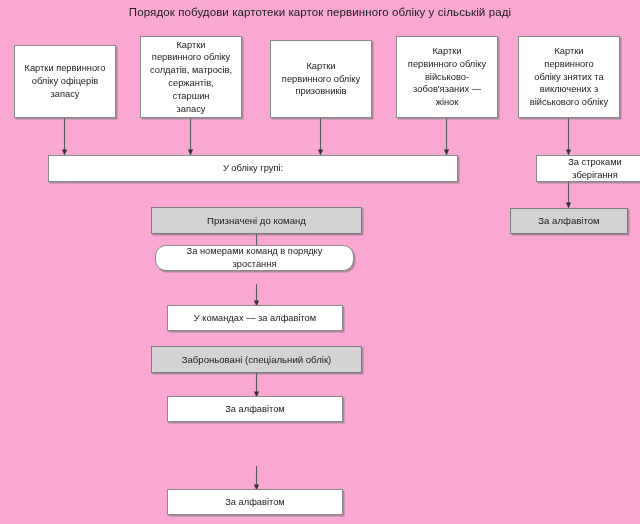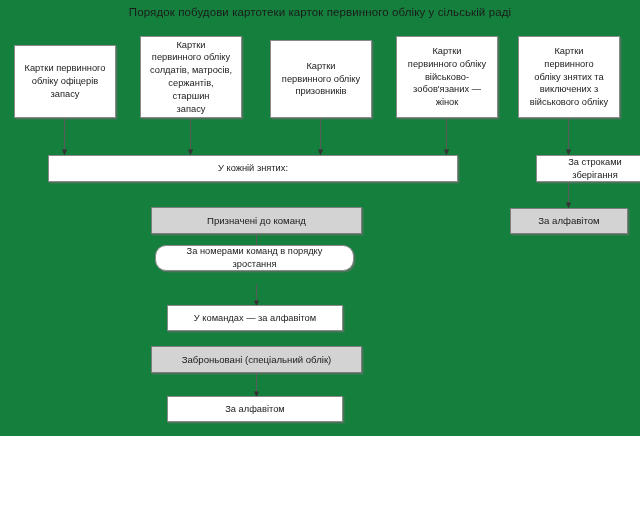--- a/index.html
+++ b/index.html
@@ -5,23 +5,23 @@
   * { box-sizing: border-box; }
   html, body {
     margin: 0; padding: 0;
     width: 640px; height: 524px;
     background: #ffffff;
     font-family: "Liberation Sans", sans-serif;
   }
   #canvas {
     position: relative;
     width: 640px;
-    height: 436px;
+    height: 524px;
     overflow: hidden;
-    background: #15803d;
+    background: #f9a8d4;
   }
   .title {
     position: absolute;
     left: 0; top: 6px;
     width: 640px;
     text-align: center;
     font-size: 11.5px;
     color: #1a1a1a;
     letter-spacing: 0.1px;
   }
@@ -113,21 +113,21 @@
 
   <div class="box" style="left:518px; top:36px; width:102px; height:82px;">
     <span>Картки
 первинного
 обліку знятих та
 виключених з
 військового обліку</span>
   </div>
 
   <div class="box bar" style="left:48px; top:155px; width:410px; height:27px;">
-    <span>У кожній знятих:</span>
+    <span>У обліку групі:</span>
   </div>
 
   <div class="box" style="left:536px; top:155px; width:118px; height:27px;">
     <span>За строками зберігання</span>
   </div>
 
   <div class="box gray" style="left:510px; top:208px; width:118px; height:26px;">
     <span>За алфавітом</span>
   </div>
 

